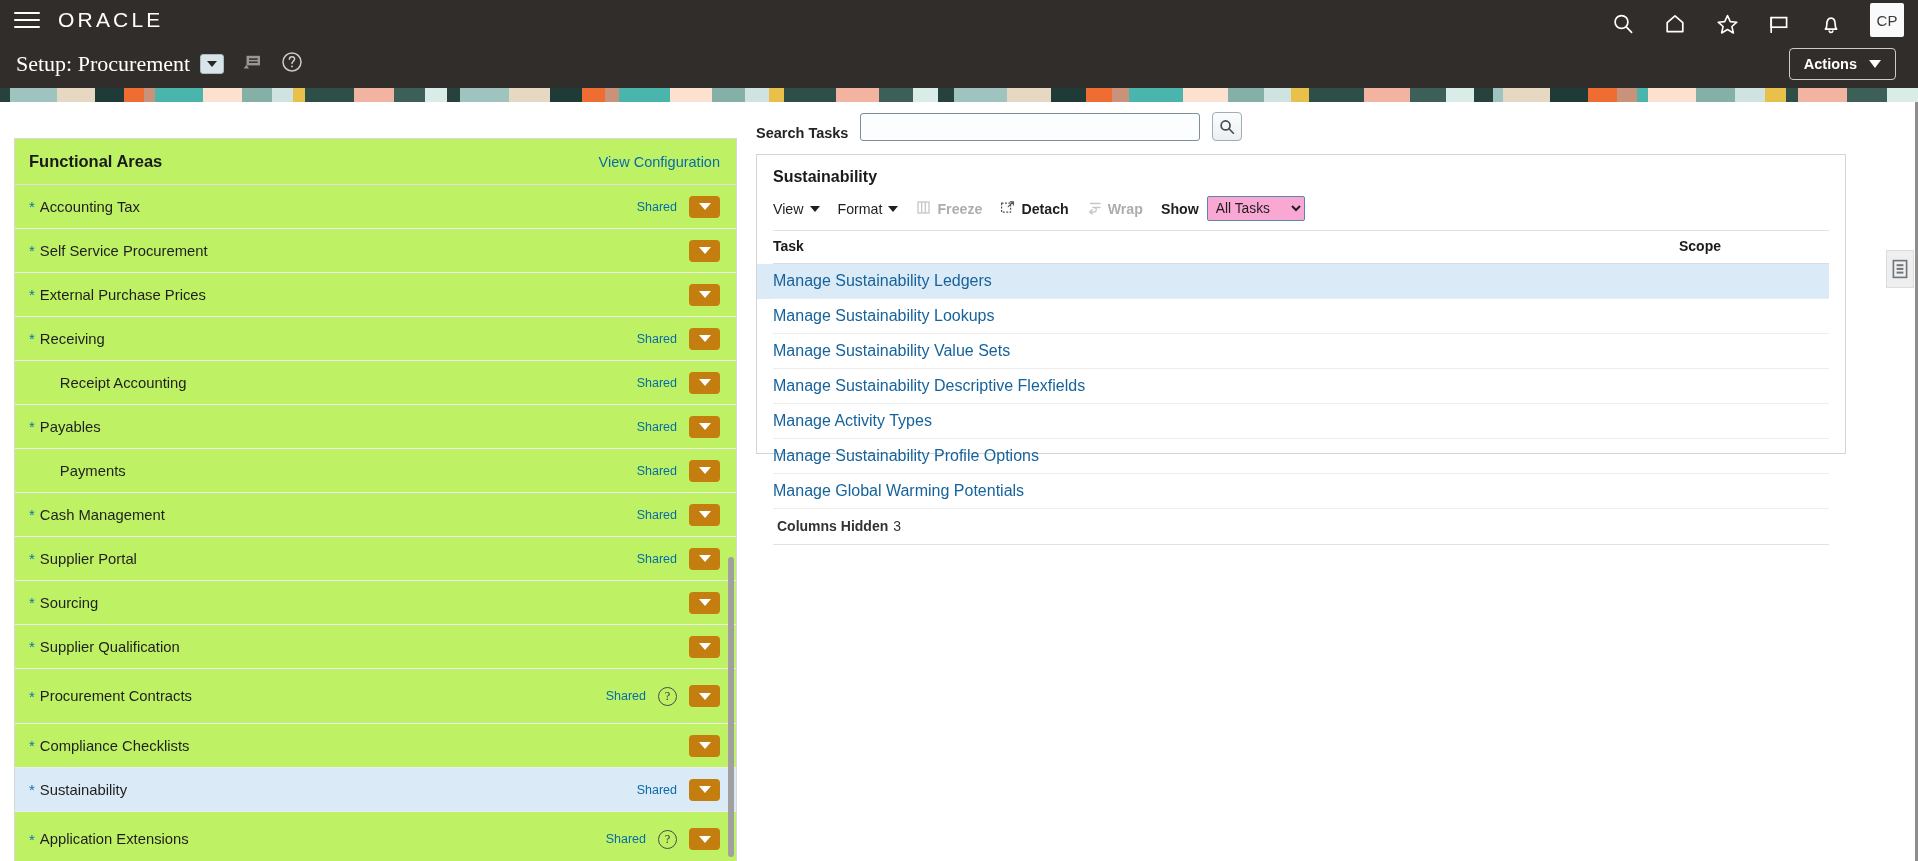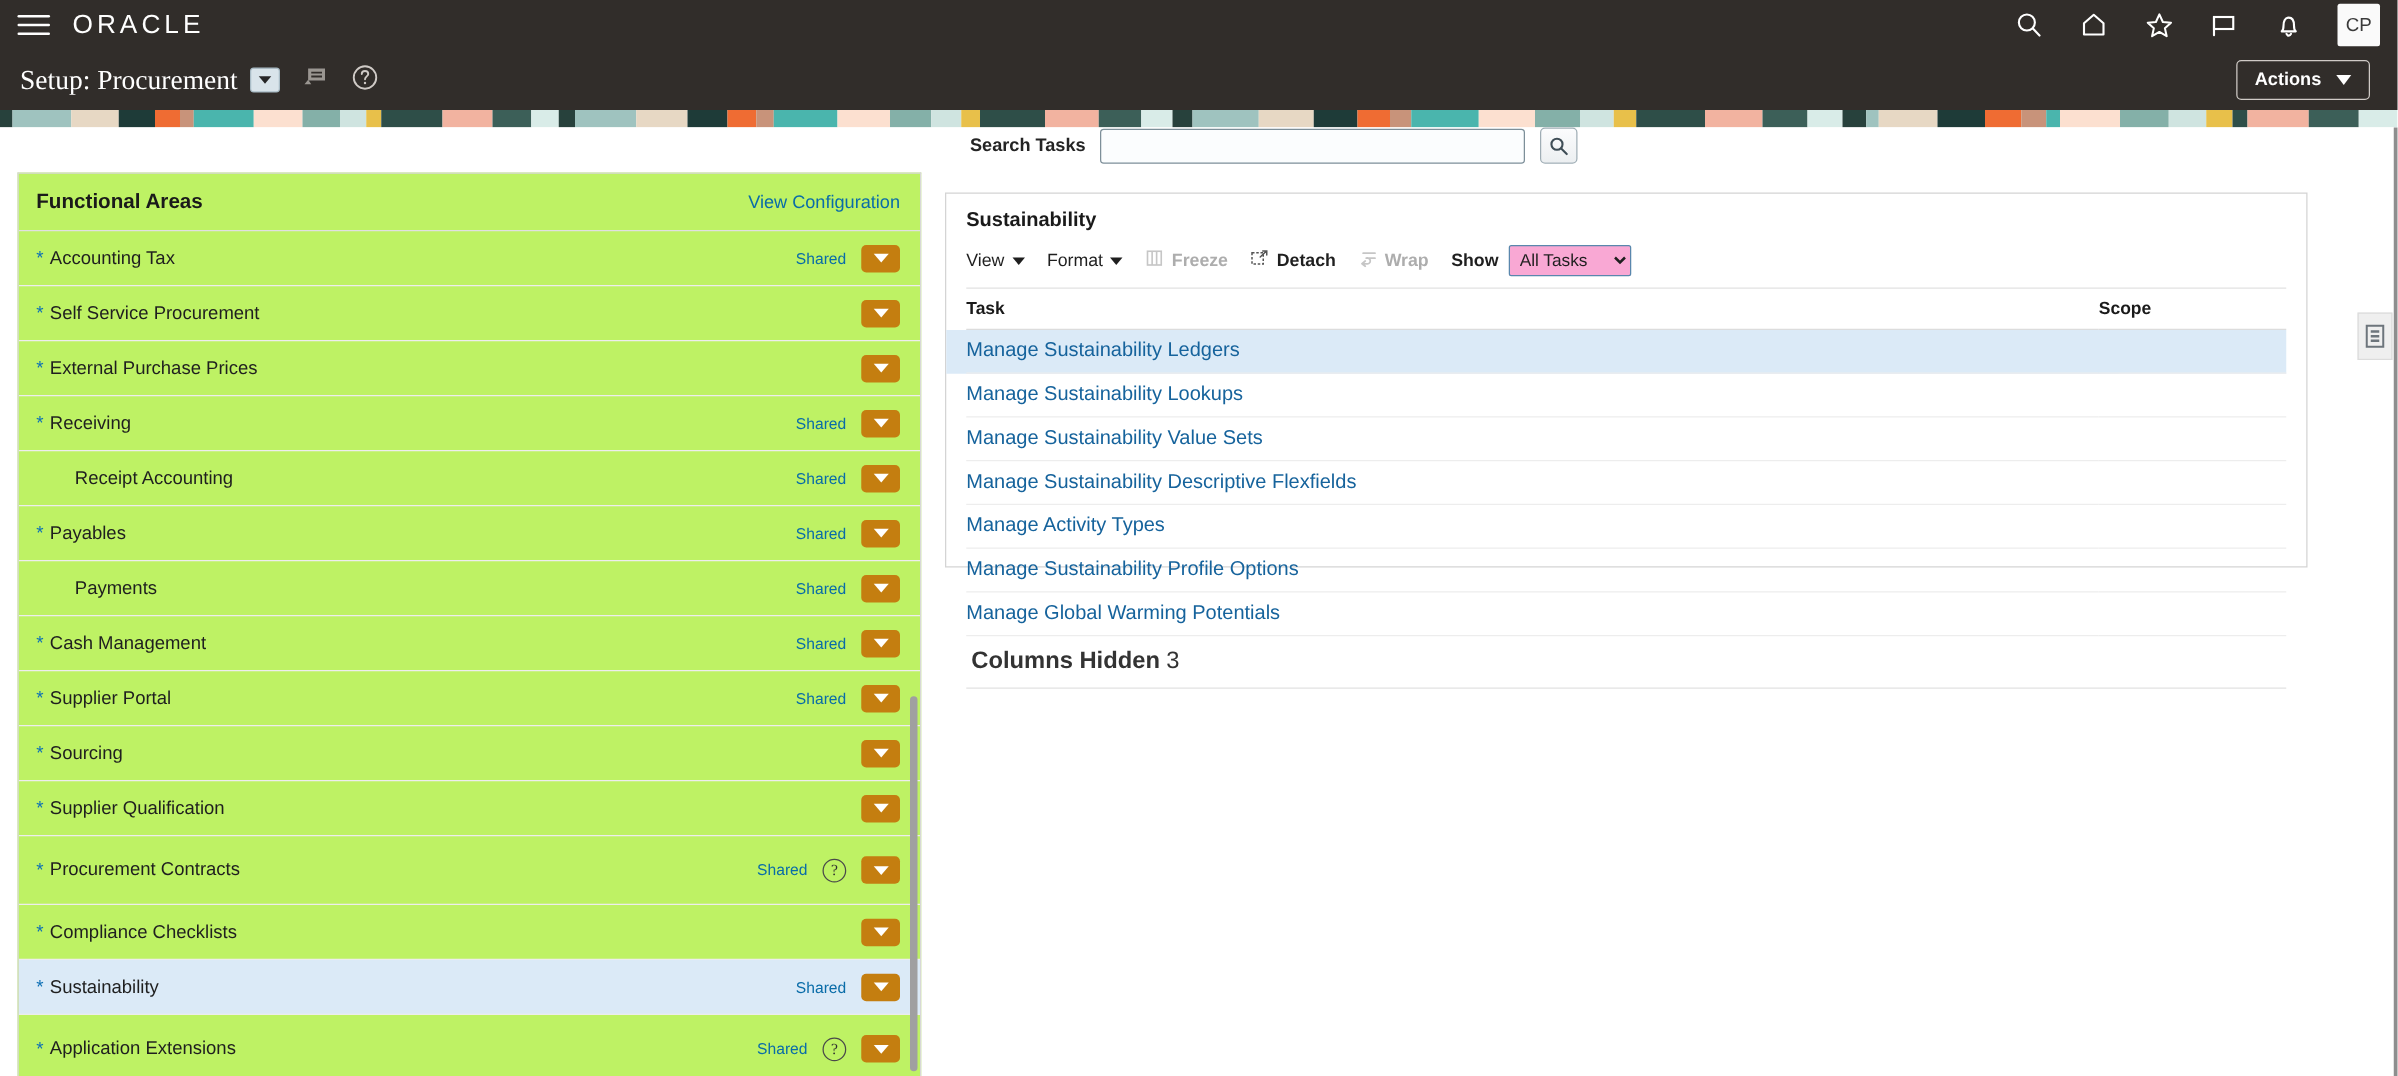--- a/index.html
+++ b/index.html
@@ -16,21 +16,21 @@
     background: #312d2a; display: flex; align-items: center;
   }
   .hamburger { margin-left: 14px; width: 26px; height: 20px;
     display: flex; flex-direction: column; justify-content: space-between;
     cursor: pointer; padding: 2px 0; }
   .hamburger span { display: block; height: 2px; background: #fff; border-radius: 1px; }
   .oracle-logo {
     margin-left: 18px; color: #fff; font-size: 21px; letter-spacing: 3.2px;
     font-weight: 400; font-family: "Liberation Sans", sans-serif;
   }
-  .header-right { margin-left: auto; display: flex; align-items: center; gap: 26px; padding-right: 14px; }
+  .header-right { margin-left: auto; display: flex; align-items: flex-end; gap: 26px; padding-right: 14px; }
   .hdr-icon { width: 26px; height: 26px; display: flex; align-items: center; justify-content: center; cursor: pointer; }
   .hdr-icon svg { display: block; }
   .avatar {
     width: 34px; height: 34px; background: #fafafa; color: #3b3b3b;
     font-size: 15px; display: flex; align-items: center; justify-content: center;
     border-radius: 2px; cursor: pointer; font-family: "Liberation Sans", sans-serif;
   }
 
   
   .title-bar {
@@ -103,21 +103,21 @@
     display: flex; align-items: center; justify-content: center; cursor: pointer;
   }
   .fa-dd i { border-left: 6px solid transparent; border-right: 6px solid transparent;
     border-top: 7px solid #ffffff; display: block; }
   .fa-scroll {
     position: absolute; right: 2px; top: 418px; width: 6px; height: 300px;
     background: #a0a0a0; border-radius: 3px; cursor: pointer;
   }
 
   
-  .search-row { position: absolute; left: 756px; top: 0; display: flex; align-items: center; gap: 12px; margin-left: 20px; }
+  .search-row { position: absolute; left: 756px; top: 10px; display: flex; align-items: flex-end; gap: 12px; }
   .search-label { font-size: 14.5px; font-weight: bold; color: #242424; }
   .search-input {
     width: 340px; height: 28px; border: 1px solid #7d8f99; border-radius: 3px;
     background: #fbfdfe; font-size: 14px; padding: 0 7px;
     font-family: "Liberation Sans", sans-serif;
   }
   .search-btn {
     width: 30px; height: 29px; border: 1px solid #9fadb5; border-radius: 4px;
     background: linear-gradient(#fbfcfd,#eceff1); display: flex;
     align-items: center; justify-content: center; cursor: pointer;
@@ -152,21 +152,21 @@
     text-align: left; font-size: 14px; font-weight: bold; color: #1a1a1a;
     padding: 7px 0 9px 0; border-bottom: 1px solid #dcdcdc;
   }
   table.tasks th.scope-col { width: 150px; }
   table.tasks td {
     font-size: 16px; padding: 8px 0; border-bottom: 1px solid #ededed;
   }
   table.tasks tr.selected td { background: #dbeaf7; }
   table.tasks tr.selected td:first-child { box-shadow: -16px 0 0 #dbeaf7, 16px 0 0 #dbeaf7; }
   .task-link { color: #16639c; cursor: pointer; }
-  .tp-footer { padding: 9px 0 10px 20px; font-size: 19px; color: #333; }
+  .tp-footer { padding: 9px 0 10px 20px; font-size: 14px; color: #333; }
   .tp-footer b { font-weight: bold; }
   .tp-footer span.count { margin-left: 5px; }
   .tp-footer-rule { margin: 0 16px; border-top: 1px solid #e2e2e2; }
 
   
   .side-tab {
     position: absolute; right: 4px; top: 148px; width: 28px; height: 38px;
     background: #efefef; border: 1px solid #dcdcdc;
     display: flex; align-items: center; justify-content: center; cursor: pointer;
   }

